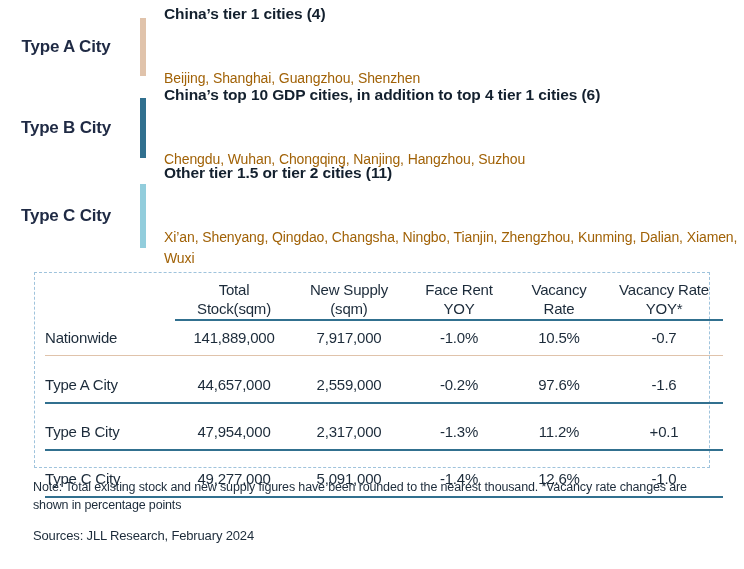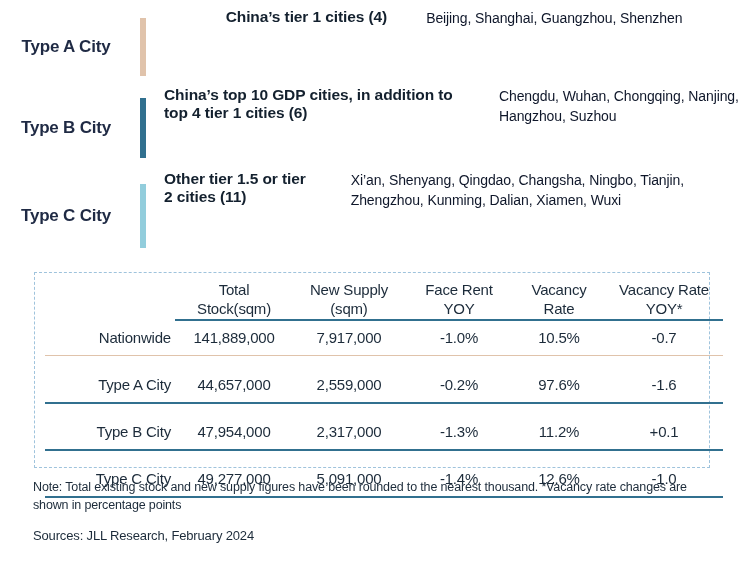--- a/index.html
+++ b/index.html
@@ -48,37 +48,37 @@
   .accent-bar {
     width: 6px;
     flex: 0 0 6px;
     border-radius: 0;
   }
 
   .city-type-content {
     flex: 1 1 auto;
     padding-left: 18px;
     display: flex;
-    flex-direction: row;
+    flex-direction: column;
     justify-content: center;
     gap: 39px;
   }
 
   .city-type-heading {
     font-size: 15.5px;
     font-weight: 700;
     color: #13202e;
     letter-spacing: -0.1px;
     margin-bottom: 6px;
   }
 
   .city-type-cities {
     font-size: 14px;
     font-weight: 400;
-    color: #0f172a;
+    color: #a16207;
     line-height: 1.45;
     letter-spacing: -0.1px;
   }
 
   
   #city-type-row-a { height: 78px; }
   #city-type-row-b { height: 84px; }
   #city-type-row-c { height: 92px; }
 
   #city-type-row-a .accent-bar { height: 58px; align-self: center; }
@@ -130,21 +130,21 @@
   col.c-vac    { width: 92px; }
   col.c-vacyoy { width: 118px; }
 
   tbody td {
     height: 36px;
     text-align: center;
     vertical-align: middle;
   }
 
   tbody td.row-label {
-    text-align: right;
+    text-align: left;
     padding-right: 4px;
   }
 
   tbody tr.data-row td { border-bottom: 2px solid #31708f; }
   tbody tr.data-row.rule-tan td { border-bottom: 1.5px solid #e0c3ab; }
 
   tbody tr.spacer-row td {
     height: 11px;
     border-bottom: none;
   }

